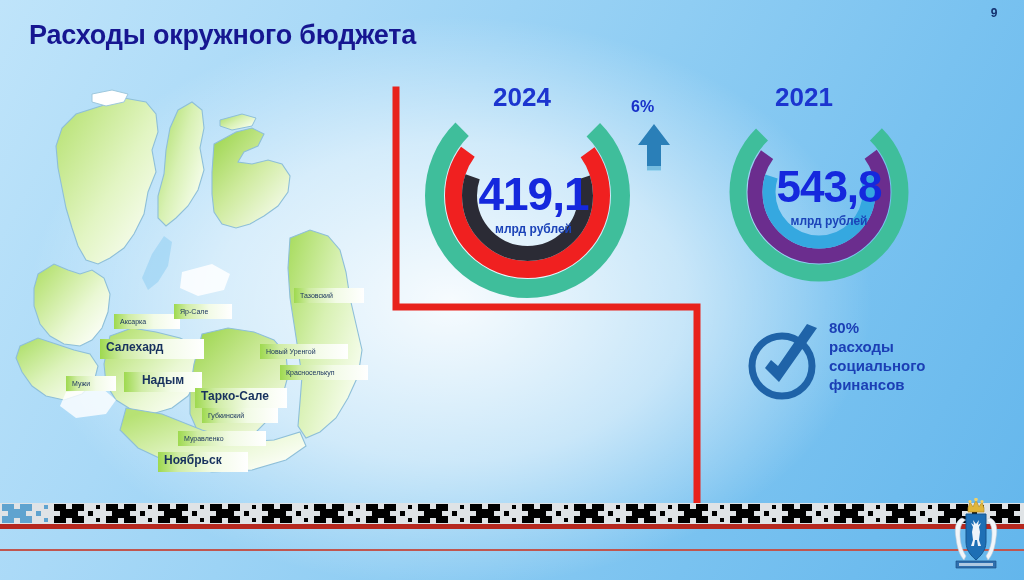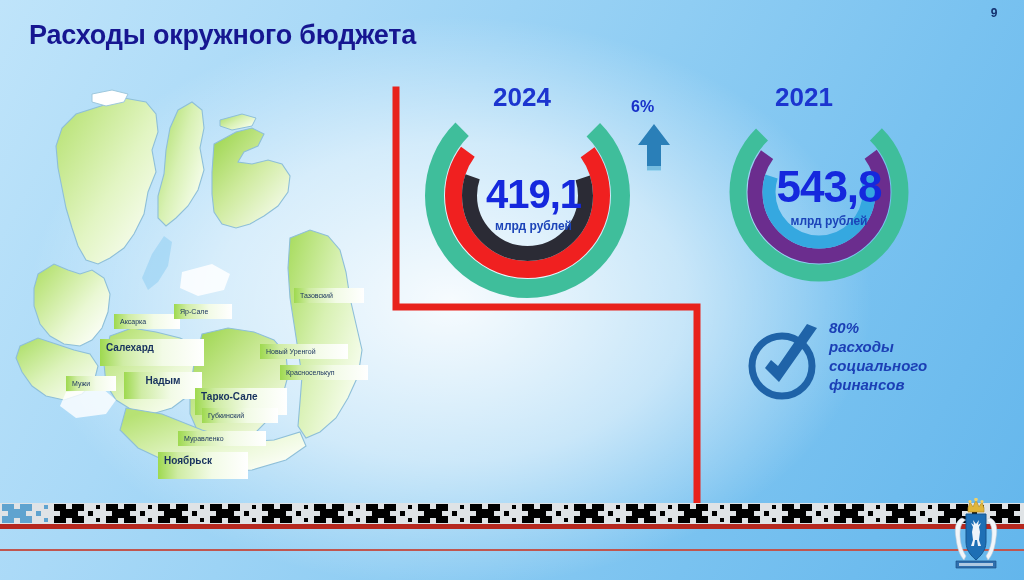--- a/index.html
+++ b/index.html
@@ -23,52 +23,52 @@
   
   .map-wrap{position:absolute;left:6px;top:88px;width:420px;height:400px;}
   .map-wrap svg{display:block;width:100%;height:100%;}
   .map-labels{position:absolute;left:0;top:0;width:420px;height:400px;}
   .mlabel{
     position:absolute;height:15px;line-height:15px;color:#17315e;
     font-size:7px;white-space:nowrap;padding:0 6px 0 6px;
     background:linear-gradient(90deg,#9ed94f 0%,#cfeca4 22%,#f2fbe6 60%,#ffffff 100%);
     box-sizing:border-box;
   }
-  .mlabel.big{font-size:10px;font-weight:bold;height:27px;line-height:17px;}
+  .mlabel.big{font-size:12px;font-weight:bold;height:20px;line-height:17px;}
   
   .bracket{position:absolute;left:0;top:0;width:1024px;height:580px;pointer-events:none;}
   
   .year{position:absolute;font-size:26px;font-weight:bold;color:#1c35cf;margin-top:32px;}
   .year.y2024{left:493px;top:50px;}
   .year.y2023{left:775px;top:50px;}
   
   .donut{position:absolute;}
   .donut .center{
     position:absolute;left:0;top:0;width:100%;height:100%;
     display:flex;flex-direction:column;align-items:center;justify-content:center;
   }
-  .dnum{font-size:40px;font-weight:bold;color:#1528dd;line-height:1;letter-spacing:-1px;}
+  .dnum{font-size:46px;font-weight:bold;color:#1528dd;line-height:1;letter-spacing:-1px;}
   .dnum.small{font-size:44px;}
   .dunit{font-size:12px;font-weight:bold;color:#1b43b8;margin-top:5px;}
   .d2024{left:420px;top:88px;width:215px;height:215px;}
   .d2023{left:723px;top:96px;width:192px;height:192px;}
   .d2024 .center{left:6px;top:8px;}
   .d2023 .center{left:10px;top:4px;}
   
   .growth{position:absolute;left:620px;top:98px;width:70px;height:80px;}
   .growth .pct{
     position:absolute;left:11px;top:0;font-size:16px;font-weight:bold;color:#1830c9;
   }
   .growth svg{position:absolute;left:16px;top:24px;}
   
   .checkblock{position:absolute;left:745px;top:318px;width:250px;height:120px;}
   .checkblock svg{position:absolute;left:0;top:6px;}
   .checktext{
     position:absolute;left:84px;top:0;font-size:15px;font-weight:bold;
-    color:#1b3fb5;line-height:1.27;font-style:italic;
+    color:#1b3fb5;line-height:1.27;
   }
   
   .ornament{
     position:absolute;left:0;top:503px;width:1024px;height:22px;overflow:hidden;
   }
   .redline{position:absolute;left:0;top:524px;width:1024px;height:5px;background:#b5281f;}
   .redline.thin{top:549px;height:2px;background:#c0564f;}
   .footer{
     position:absolute;left:52px;top:537px;font-size:13px;color:#dfe9f3;
     text-shadow:0 1px 1px rgba(40,70,100,.35);white-space:nowrap;opacity:.92;

